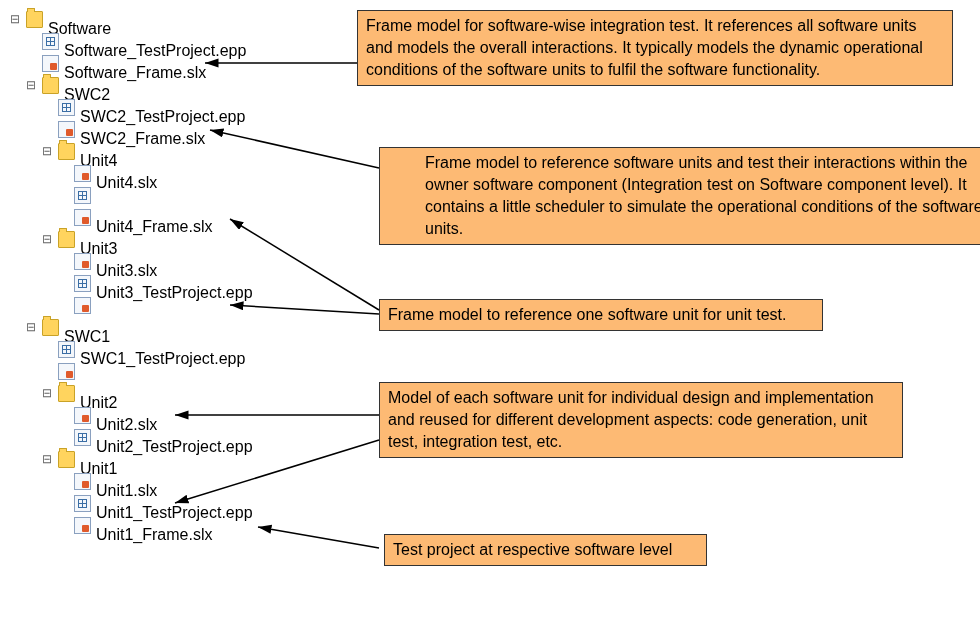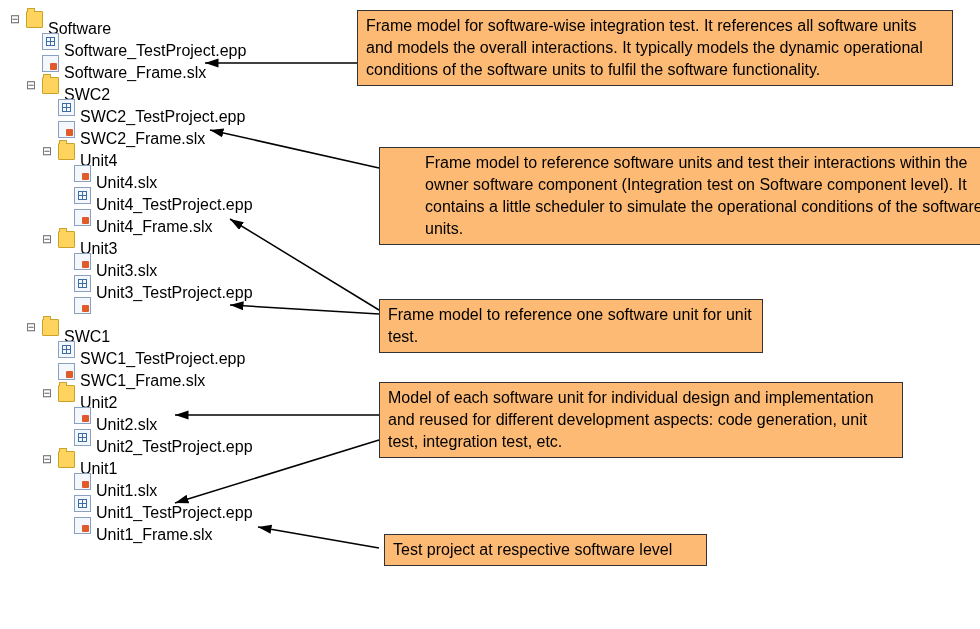--- a/index.html
+++ b/index.html
@@ -194,21 +194,20 @@
       <span class="icon file-slx"></span>
       <span class="label">Unit4.slx</span>
     </div>
 
     <div class="row">
       <span class="spacer"></span>
         <span class="spacer"></span>
         <span class="spacer"></span>
         <span class="twisty blank">·</span>
       <span class="icon file-epp"></span>
-      <span class="label">Unit4_TestProject.epp</span>
     </div>
 
     <div class="row">
       <span class="spacer"></span>
         <span class="spacer"></span>
         <span class="spacer"></span>
         <span class="twisty blank">·</span>
       <span class="icon file-slx"></span>
       <span class="label">Unit4_Frame.slx</span>
     </div>
@@ -260,21 +259,20 @@
         <span class="twisty blank">·</span>
       <span class="icon file-epp"></span>
       <span class="label">SWC1_TestProject.epp</span>
     </div>
 
     <div class="row">
       <span class="spacer"></span>
         <span class="spacer"></span>
         <span class="twisty blank">·</span>
       <span class="icon file-slx"></span>
-      <span class="label">SWC1_Frame.slx</span>
     </div>
 
     <div class="row">
       <span class="spacer"></span>
         <span class="spacer"></span>
         <span class="twisty">⊟</span>
       <span class="icon folder"></span>
       <span class="label">Unit2</span>
     </div>
 
@@ -329,21 +327,21 @@
         <span class="spacer"></span>
         <span class="twisty blank">·</span>
       <span class="icon file-slx"></span>
       <span class="label">Unit1_Frame.slx</span>
     </div>
 
   </div>
 
   <div class="callout" style="left:357px; top:10px; width:596px;">Frame model for software-wise integration test. It references all software units and models the overall interactions. It typically models the dynamic operational conditions of the software units to fulfil the software functionality.</div>
   <div class="callout" style="left:379px; top:147px; width:636px;padding-left:45px;">Frame model to reference software units and test their interactions within the owner software component (Integration test on Software component level). It contains a little scheduler to simulate the operational conditions of the software units.</div>
-  <div class="callout" style="left:379px; top:299px; width:384px;">Frame model to reference one software unit for unit test.</div>
+  <div class="callout" style="left:379px; top:299px; width:444px;">Frame model to reference one software unit for unit test.</div>
   <div class="callout" style="left:379px; top:382px; width:524px;">Model of each software unit for individual design and implementation and reused for different development aspects: code generation, unit test, integration test, etc.</div>
   <div class="callout" style="left:384px; top:534px; width:323px;">Test project at respective software level</div>
 
   <svg class="arrows">
     <defs>
       <marker id="ah" markerWidth="10" markerHeight="10" refX="9" refY="3" orient="auto" markerUnits="strokeWidth">
         <path d="M0,0 L9,3 L0,6 Z" fill="#000"></path>
       </marker>
     </defs>
 

